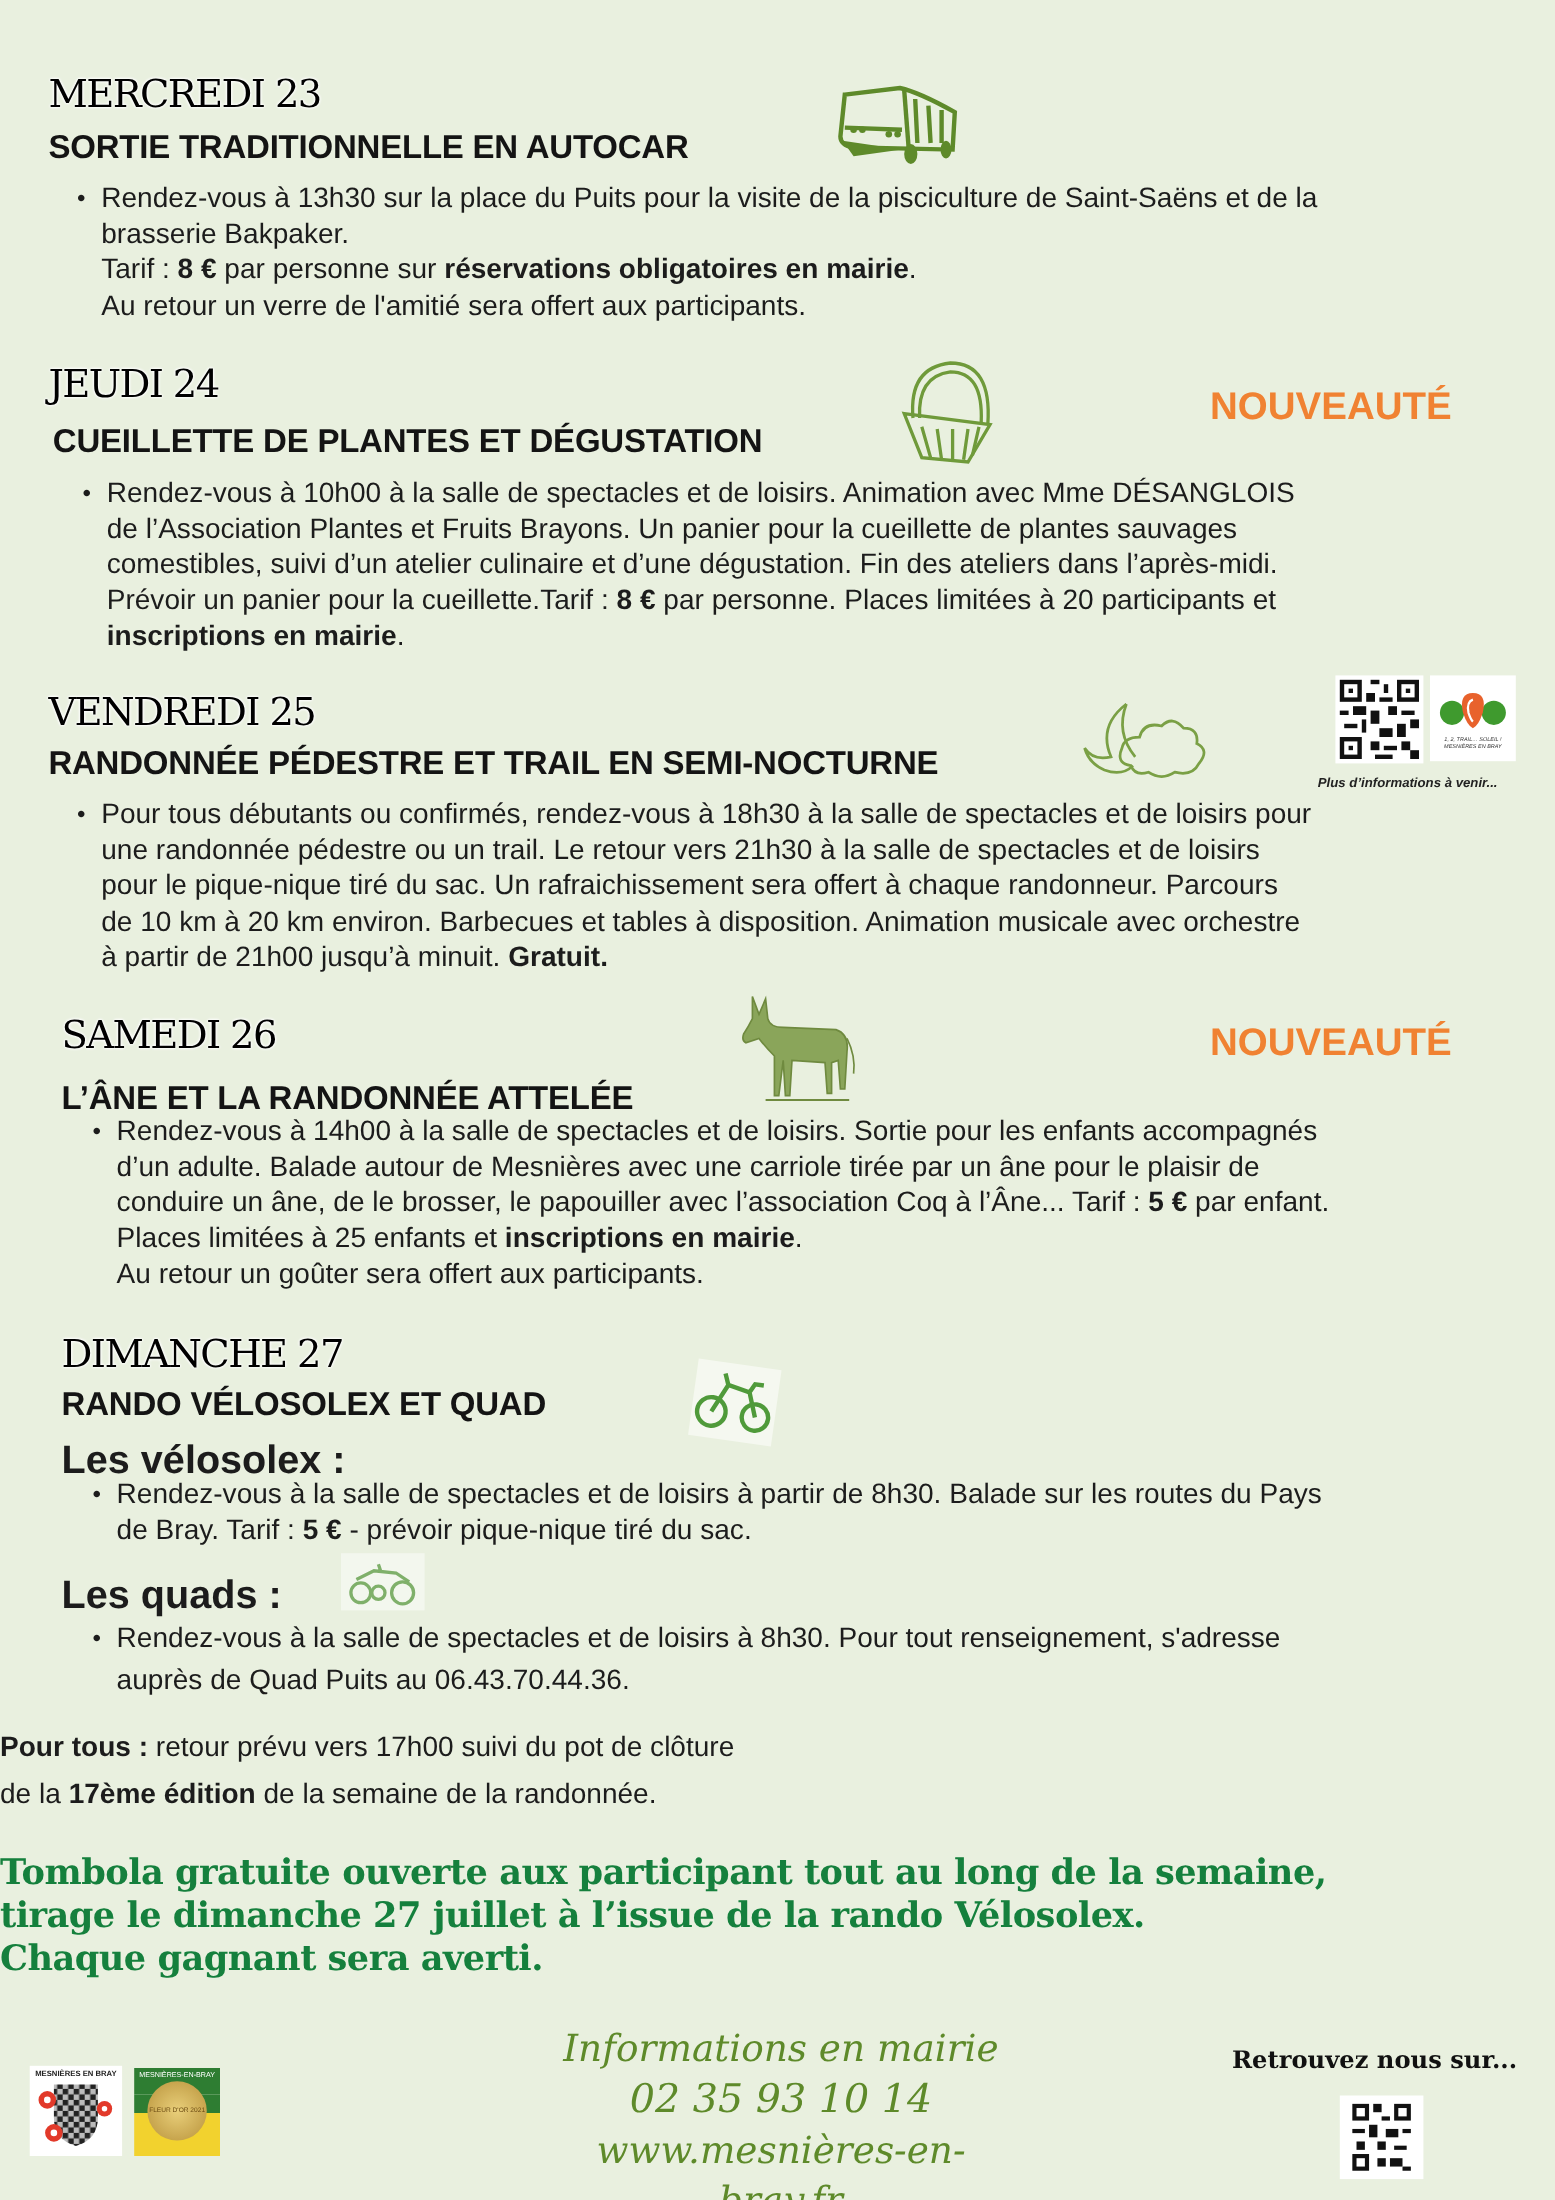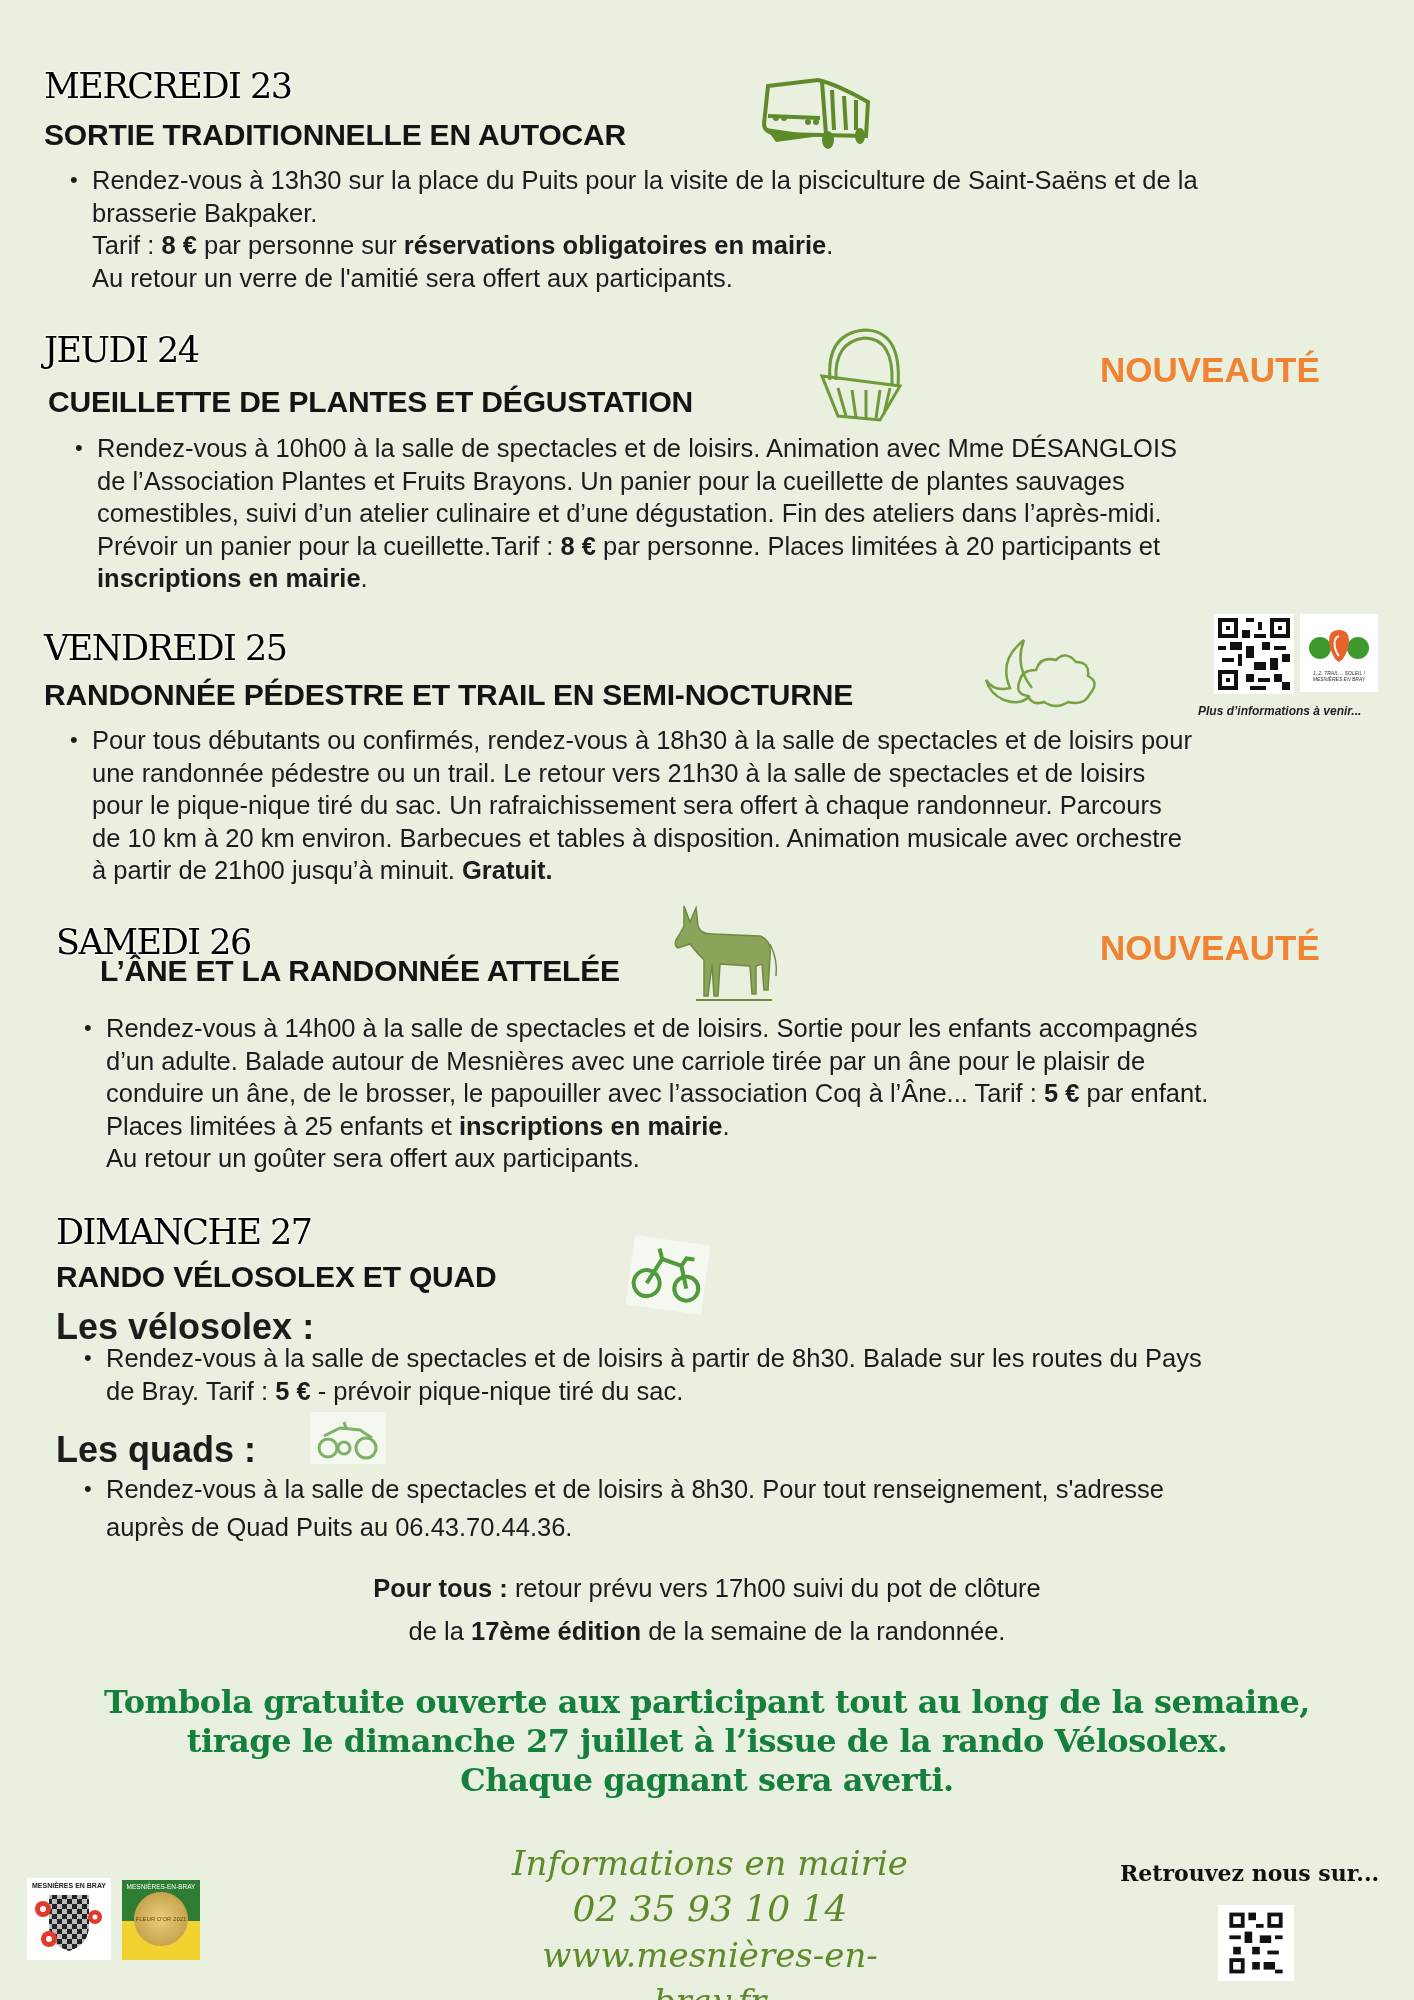--- a/index.html
+++ b/index.html
@@ -11,21 +11,21 @@
   .day {
     font-family: "DejaVu Serif", serif; color: #000000; font-size: 35px; letter-spacing: -1.5px;
     text-shadow: 0 0 3px #fff, 0 0 3px #fff, 0 0 2px #fff;
   }
   .title { font-weight: bold; font-size: 30px; color: #141414; letter-spacing: -0.2px; }
   .body { font-size: 25.5px; line-height: 32.5px; color: #1c1c1c; }
   .body b { font-weight: bold; }
   .bullet { position: absolute; left: -22px; top: 0; font-size: 22px; }
   .new { color: #f08232; font-weight: bold; font-size: 35px; }
   .sub { font-weight: bold; font-size: 36px; }
-  .center { text-align: center; width: 1414px; left: 0; }
+  .center { text-align: left; width: 1414px; left: 0; }
   .tombola { font-family: "DejaVu Serif", serif; font-size: 32px; line-height: 39px; color: #15803d; font-weight: bold; letter-spacing: -0.5px; }
   .script { font-family: "DejaVu Serif", serif; font-style: italic; color: #5e8a2a; text-align: center; }
   svg { display: block; }
 </style>
 </head>
 <body>
 
 <div class="abs day" style="left:44px;top:66px;">MERCREDI 23</div>
 <div class="abs title" style="left:44px;top:118px;">SORTIE TRADITIONNELLE EN AUTOCAR</div>
 <div class="abs" style="left:756px;top:72px;">
@@ -133,21 +133,21 @@
 <div class="abs body" style="left:92px;top:724px;width:1260px;">
   <span class="bullet">•</span>
   <div>Pour tous débutants ou confirmés, rendez-vous à 18h30 à la salle de spectacles et de loisirs pour</div>
   <div>une randonnée pédestre ou un trail. Le retour vers 21h30 à la salle de spectacles et de loisirs</div>
   <div>pour le pique-nique tiré du sac. Un rafraichissement sera offert à chaque randonneur. Parcours</div>
   <div>de 10 km à 20 km environ. Barbecues et tables à disposition. Animation musicale avec orchestre</div>
   <div><span>à partir de 21h00 jusqu’à minuit. </span><b>Gratuit.</b></div>
 </div>
 
 <div class="abs day" style="left:56px;top:922px;">SAMEDI 26</div>
-<div class="abs title" style="left:56px;top:954px;margin-left:44px;">L’ÂNE ET LA RANDONNÉE ATTELÉE</div>
+<div class="abs title" style="left:56px;top:982px;">L’ÂNE ET LA RANDONNÉE ATTELÉE</div>
 <div class="abs" style="left:672px;top:904px;">
   <svg width="110" height="104" viewBox="0 0 110 104">
     <g fill="#8aa55a" stroke="#6f8a3f" stroke-width="1.5">
       <path d="M12 2 L18 18 L24 4 L26 22 Q28 30 40 30 L88 32 Q100 36 98 52 L96 86 L92 86 L90 60 L84 62 L84 90 L80 90 L78 62 L48 60 L46 92 L42 92 L40 60 L36 92 L32 92 L32 56 Q24 48 18 40 L6 44 Q2 42 4 36 Q8 30 12 22 Z"></path>
       <path d="M98 40 Q106 56 104 72" fill="none"></path>
       <path d="M24 96 L100 96" fill="none" stroke-width="2"></path>
     </g>
   </svg>
 </div>
 <div class="abs new" style="left:1100px;top:928px;">NOUVEAUTÉ</div>

